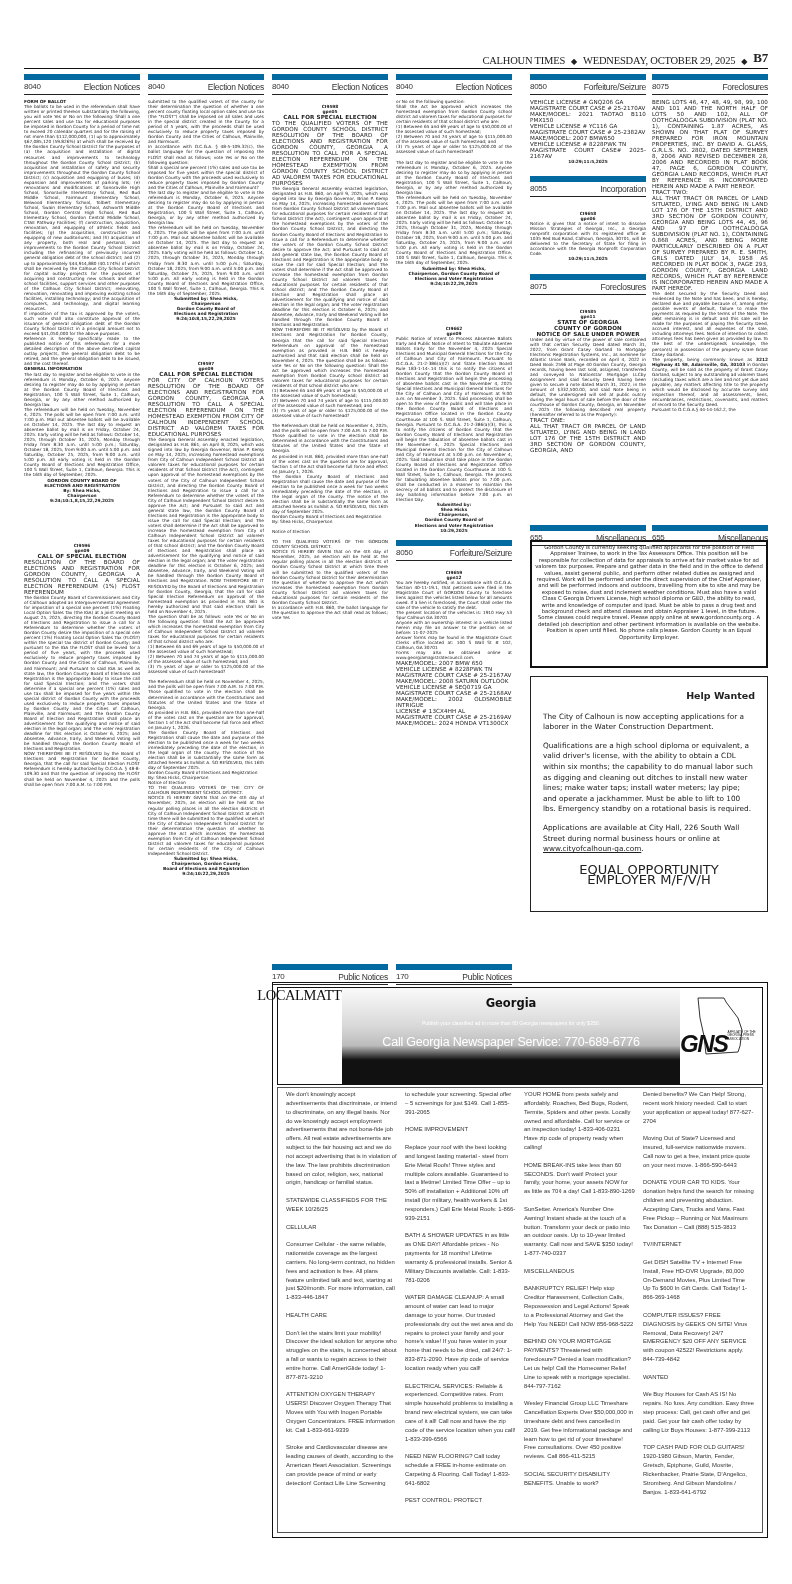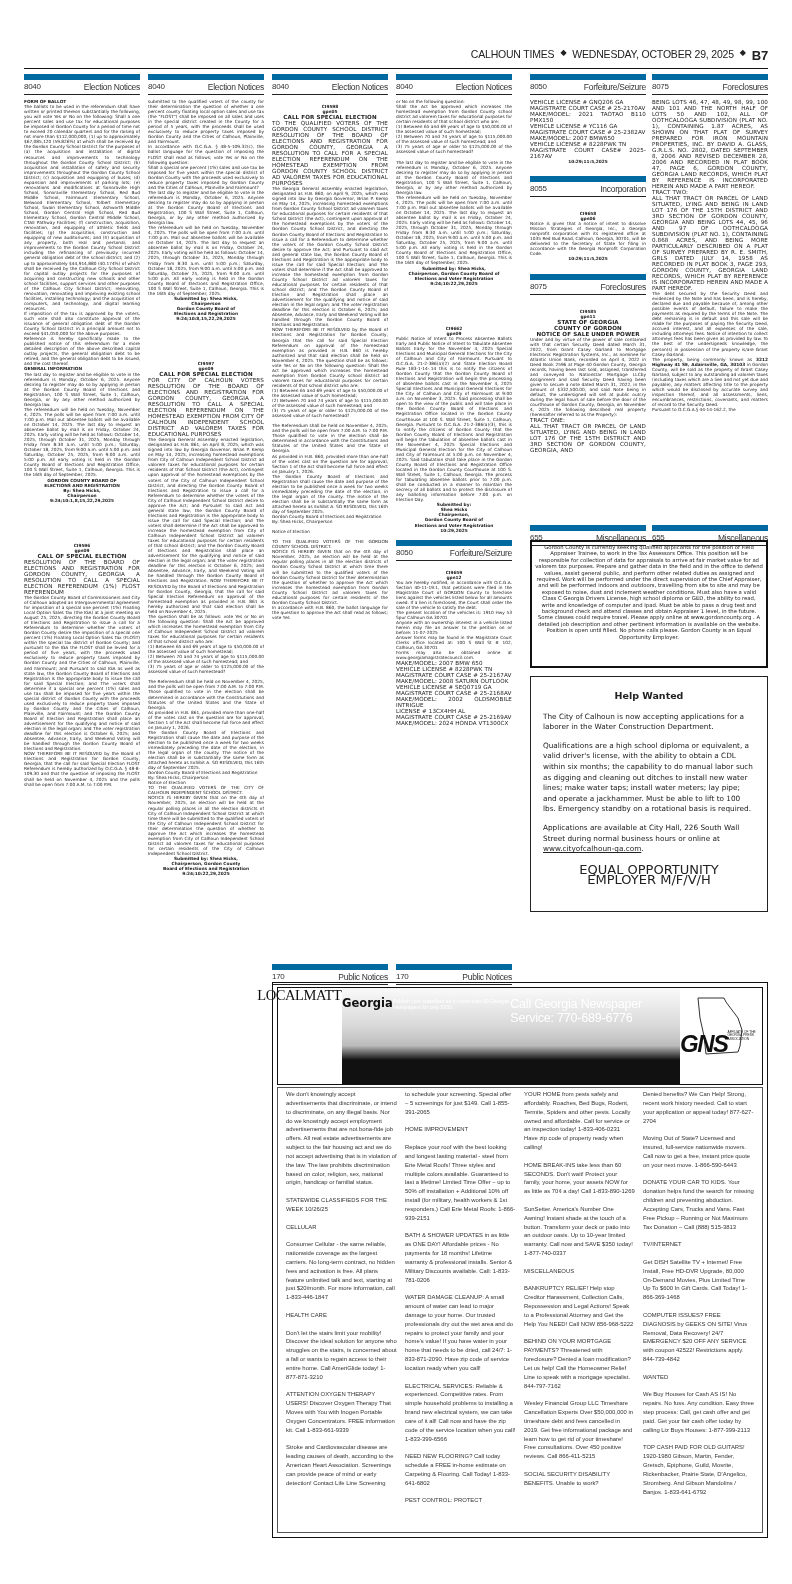--- a/index.html
+++ b/index.html
@@ -1,39 +1,39 @@
 <!DOCTYPE html>
 <html><head>
 <meta charset="utf-8">
 <style>
 *{box-sizing:border-box;margin:0;padding:0}
 body{width:792px;height:1584px;background:#fff;color:#111;font-family:"DejaVu Sans",sans-serif;position:relative;overflow:hidden}
-.masthead{position:absolute;top:48px;left:24px;right:24px;height:18px;display:flex;justify-content:flex-end;align-items:flex-start;font-family:Liberation Sans, sans-serif;font-size:10.5px;letter-spacing:-.2px;color:#222}
+.masthead{position:absolute;top:48px;left:24px;right:24px;height:18px;display:flex;justify-content:flex-end;align-items:flex-end;font-family:Liberation Serif, serif;font-size:10.5px;letter-spacing:-.2px;color:#222}
 .masthead .dia{margin:0 6px;font-size:8px}
 .masthead .pg{font-weight:bold;font-size:13px}
 .topline{position:absolute;top:68px;left:24px;right:24px;border-top:1.5px solid #111}
 .col{position:absolute;width:116px;font-size:4.3px;line-height:5.05px;text-align:justify;color:#222;overflow:hidden;font-family:"DejaVu Sans",sans-serif}
 .sechead{display:flex;justify-content:space-between;border-top:6px solid #0369a1;border-bottom:1px solid #222;padding:2px 0 2px;margin:2px 0 4px;font-family:"Liberation Sans",sans-serif;font-size:8.5px;color:#333;letter-spacing:-.3px;line-height:10px}
 .sechead .num{font-size:8px}
 .c{text-align:center}
 .b{font-weight:bold}
 .big{font-size:5.6px;line-height:6px;letter-spacing:.1px}
 .gap{height:5px}
 .gap2{height:40px}
 p{margin:0}
 .misc-box{position:absolute;left:530px;top:540px;width:238px;height:128px;border:2px solid #111;padding:2px 3px;font-size:5.3px;line-height:6.4px;text-align:center;color:#222}
 .help-box{position:absolute;left:530px;top:676px;width:238px;height:236px;border:1px solid #222;padding:8px 12px;font-family:"DejaVu Sans",sans-serif;font-size:7.3px;line-height:10.6px;color:#222}
-.help-box h2{font-size:9.5px;text-align:center;margin:6px 0 10px}
+.help-box h2{font-size:9.5px;text-align:right;margin:6px 0 10px}
 .help-box p{margin-bottom:8px}
 .help-box .link{text-decoration:underline}
 .help-box .eoe{text-align:center;font-size:13px;margin-top:10px}
 .state-box{position:absolute;left:272px;top:982px;width:496px;height:556px;border:1.5px solid #111}
 .banner{position:absolute;left:4px;top:4px;width:486px;height:98px;border:1px solid #111;display:flex}
 .banner .local{width:64px;display:flex;flex-direction:row;justify-content:center;padding-left:4px;font-family:"Liberation Serif",serif;font-size:14.5px;line-height:15px;letter-spacing:-.4px}
-.banner .mid{flex:1;background:linear-gradient(180deg,#fafafa 0%,#d8d8d8 40%,#bcbcbc 60%,#111 75%,#111 100%);display:flex;flex-direction:row;position:relative}
+.banner .mid{flex:1;background:linear-gradient(180deg,#fafafa 0%,#d8d8d8 40%,#bcbcbc 60%,#111 75%,#111 100%);display:flex;flex-direction:column;align-items:center;position:relative}
 .banner .geo{font-weight:bold;font-size:11.5px;margin-top:8px;color:#111}
 .banner .swc{font-weight:bold;font-size:20px;color:#111;margin-top:1px;letter-spacing:.2px}
 .banner .pub{font-family:"Liberation Sans",sans-serif;font-size:5.2px;color:#fff;margin-top:10px}
 .banner .call{font-family:"Liberation Sans",sans-serif;font-size:12.5px;color:#fff;margin-top:9px;letter-spacing:-.2px}
 .banner .gns{width:82px;position:relative;display:flex;align-items:center;justify-content:center}
 .banner .gns .logo{font-family:"Liberation Sans",sans-serif;font-weight:bold;font-size:24px;font-style:italic;letter-spacing:-1.5px;position:relative;z-index:2;margin-top:16px}
 .banner .gns .assoc{font-family:"Liberation Sans",sans-serif;font-size:3.2px;line-height:3.6px;text-align:left;width:60px}
 .banner .gns svg{position:absolute;top:8px;left:14px}
 .ads{position:absolute;left:4px;top:104px;width:486px;height:446px;border:1px solid #555;display:flex;padding:2px 4px}
 .ads .acol{flex:1;padding:0 4px;font-family:"Liberation Sans",sans-serif;font-size:5.9px;line-height:8.85px;color:#333;overflow:hidden}

